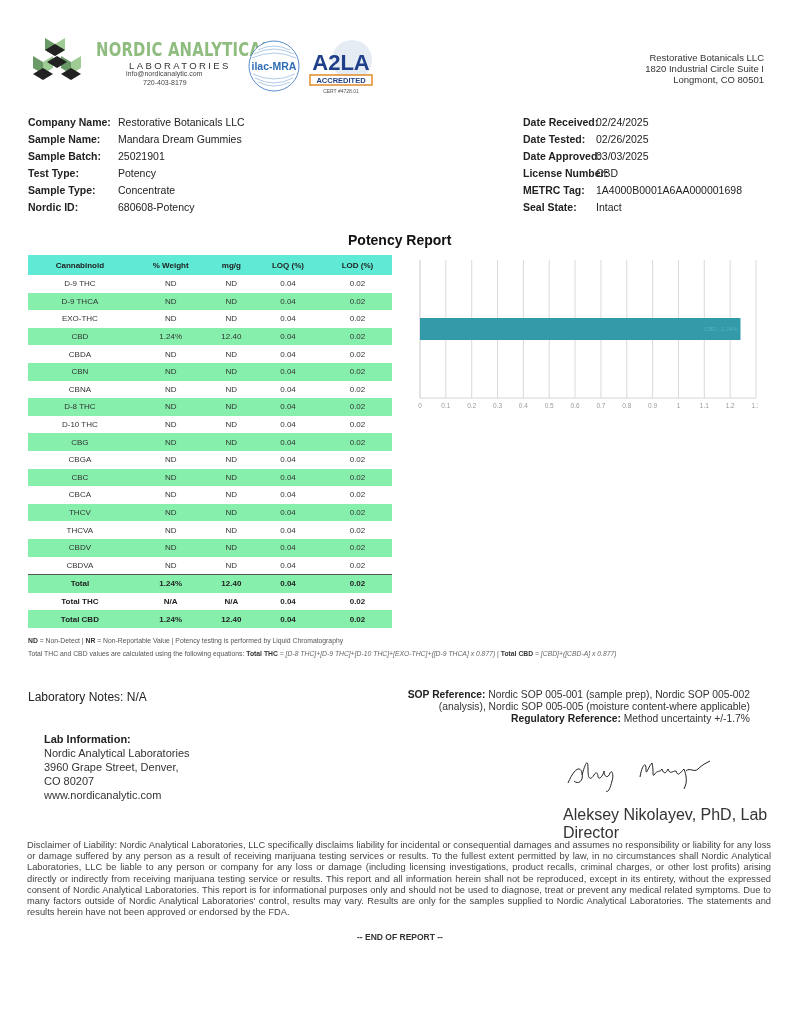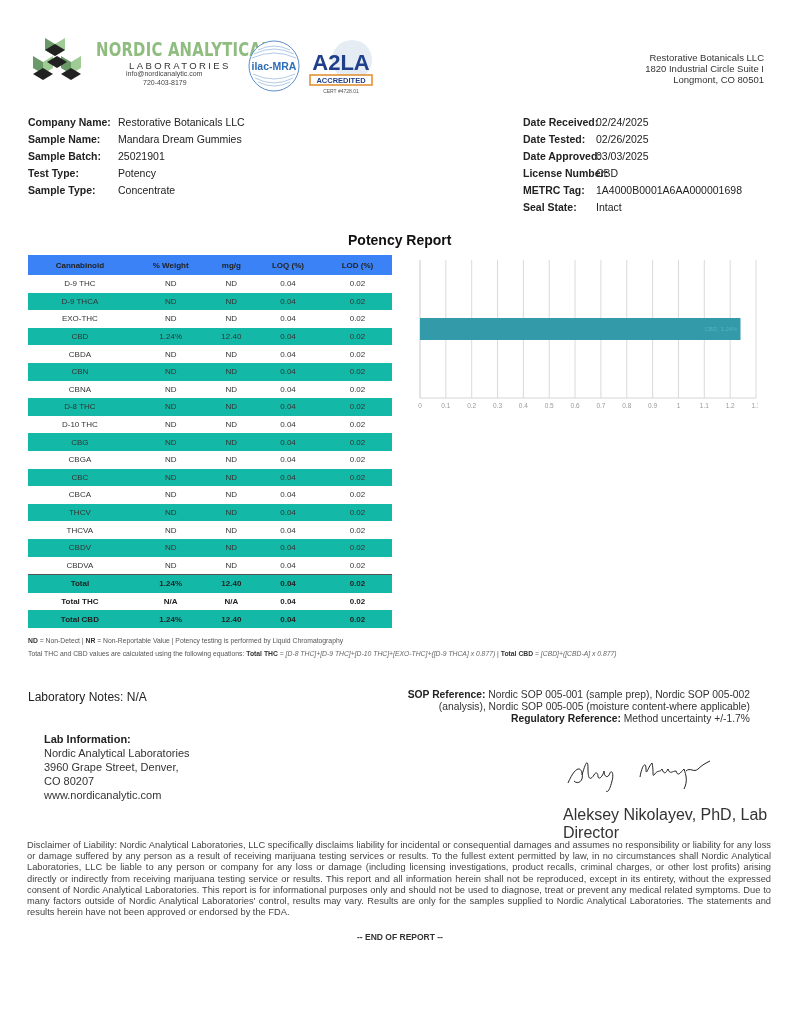--- a/index.html
+++ b/index.html
@@ -23,23 +23,23 @@
   .left-info { left: 28px; top: 114px; }
   .left-info .lbl { width: 90px; }
   .right-info { left: 523px; top: 114px; }
   .right-info .lbl { width: 73px; }
 
   
   .report-title { left: 348px; top: 232px; font-size: 14px; font-weight: bold; color: #111; }
 
   
   .tbl { left: 28px; top: 255px; width: 364px; border-collapse: collapse; font-size: 8px; color: #333; }
-  .tbl th { background: #3b82f6; height: 18px; font-weight: bold; color: #222; }
+  .tbl th { background: #5eead4; height: 18px; font-weight: bold; color: #222; }
   .tbl td { height: 17.6px; text-align: center; padding: 0; }
-  .tbl tr.shade td { background: #14b8a6; margin-top: 32px; }
+  .tbl tr.shade td { background: #86efac; margin-top: 32px; }
   .tbl tr.tot td { font-weight: bold; color: #222; }
   .tbl tr.first-tot td { border-top: 1.5px solid #555; }
 
   
   .chart { left: 418px; top: 258px; width: 340px; height: 150px; }
   .tick-label { font-size: 6.5px; color: #999; }
 
   
   .foot1 { left: 28px; top: 637px; font-size: 6.8px; color: #555; }
   .foot2 { left: 28px; top: 650px; font-size: 6.8px; color: #555; white-space: nowrap; }
@@ -122,20 +122,24 @@
       <span class="lbl">Sample Batch:</span>
       <span>25021901</span>
     </div>
   <div class="row">
       <span class="lbl">Test Type:</span>
       <span>Potency</span>
     </div>
   <div class="row">
       <span class="lbl">Sample Type:</span>
       <span>Concentrate</span>
+    </div>
+  <div class="row">
+      <span class="lbl">Nordic ID:</span>
+      <span>680608-Potency</span>
     </div>
 </div>
 
 <div class="abs info right-info">
   <div class="row">
       <span class="lbl">Date Received:</span>
       <span>02/24/2025</span>
     </div>
   <div class="row">
       <span class="lbl">Date Tested:</span>

